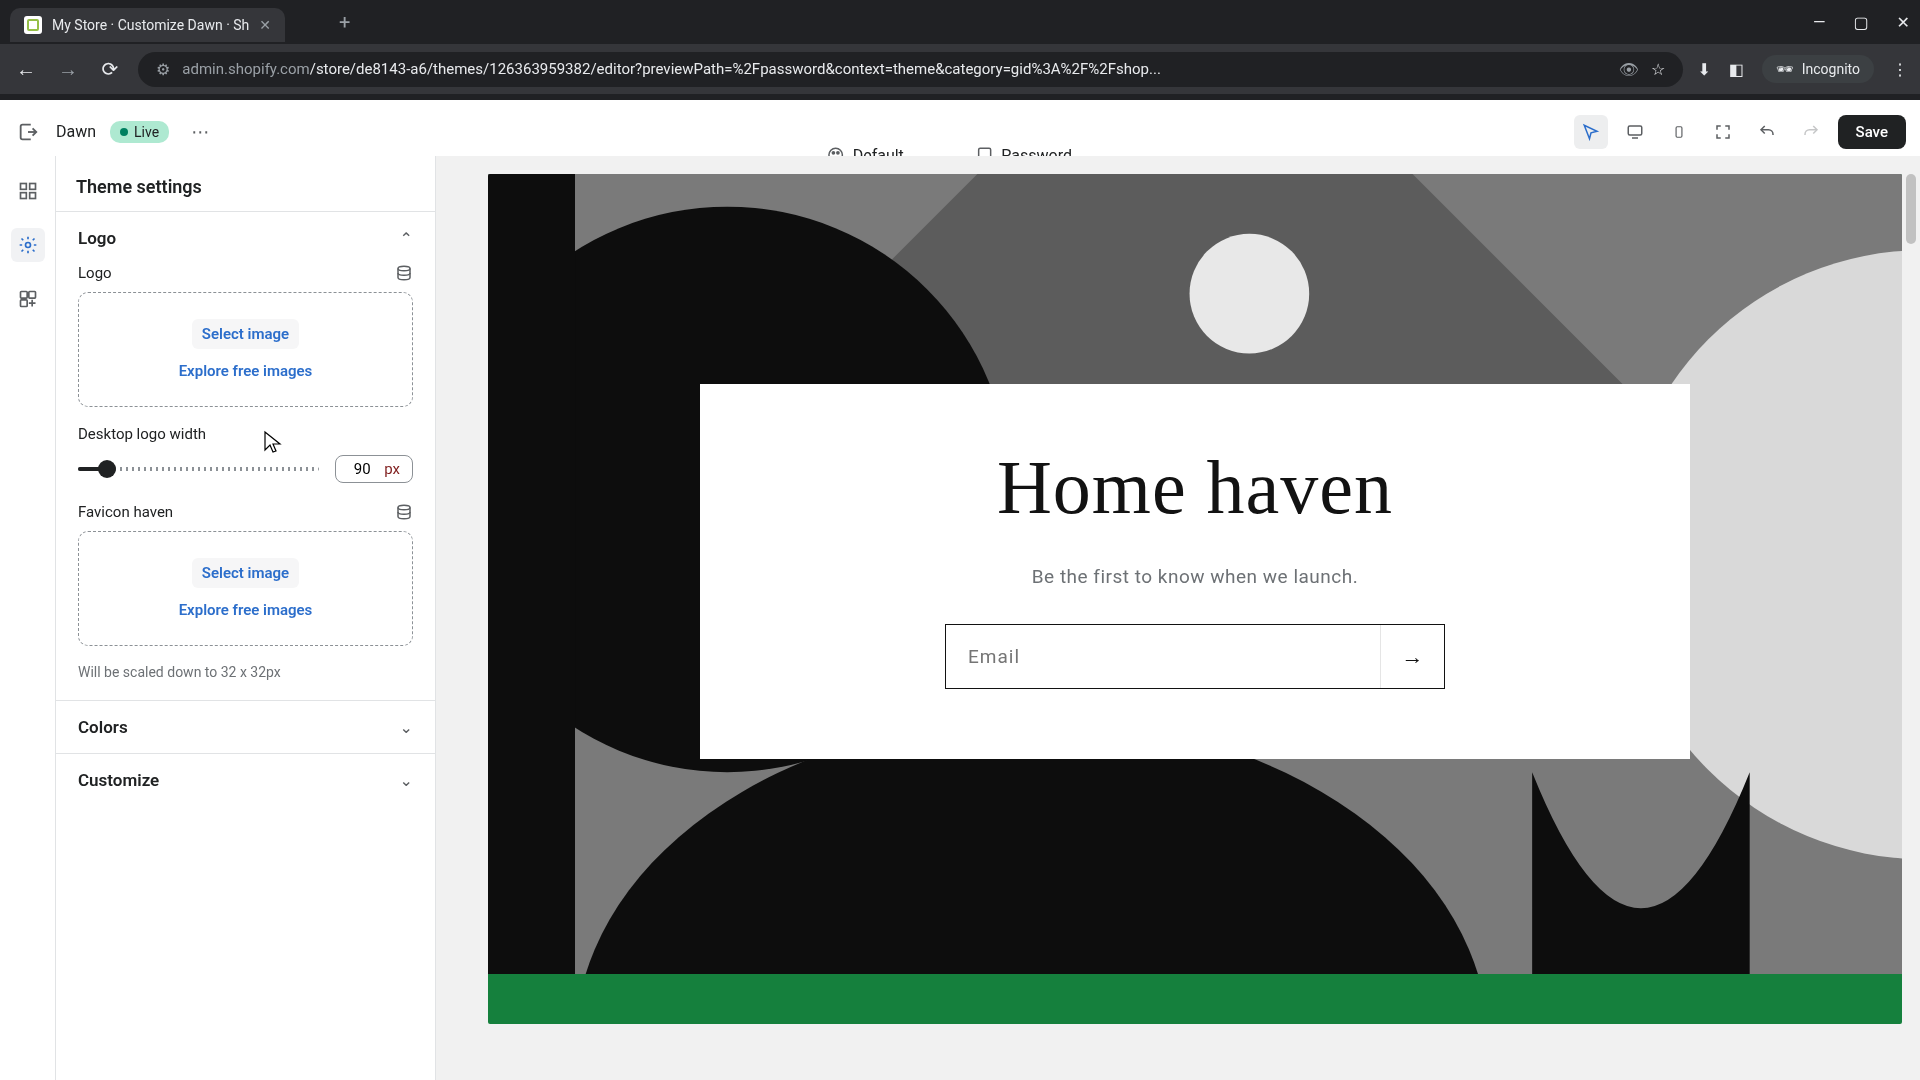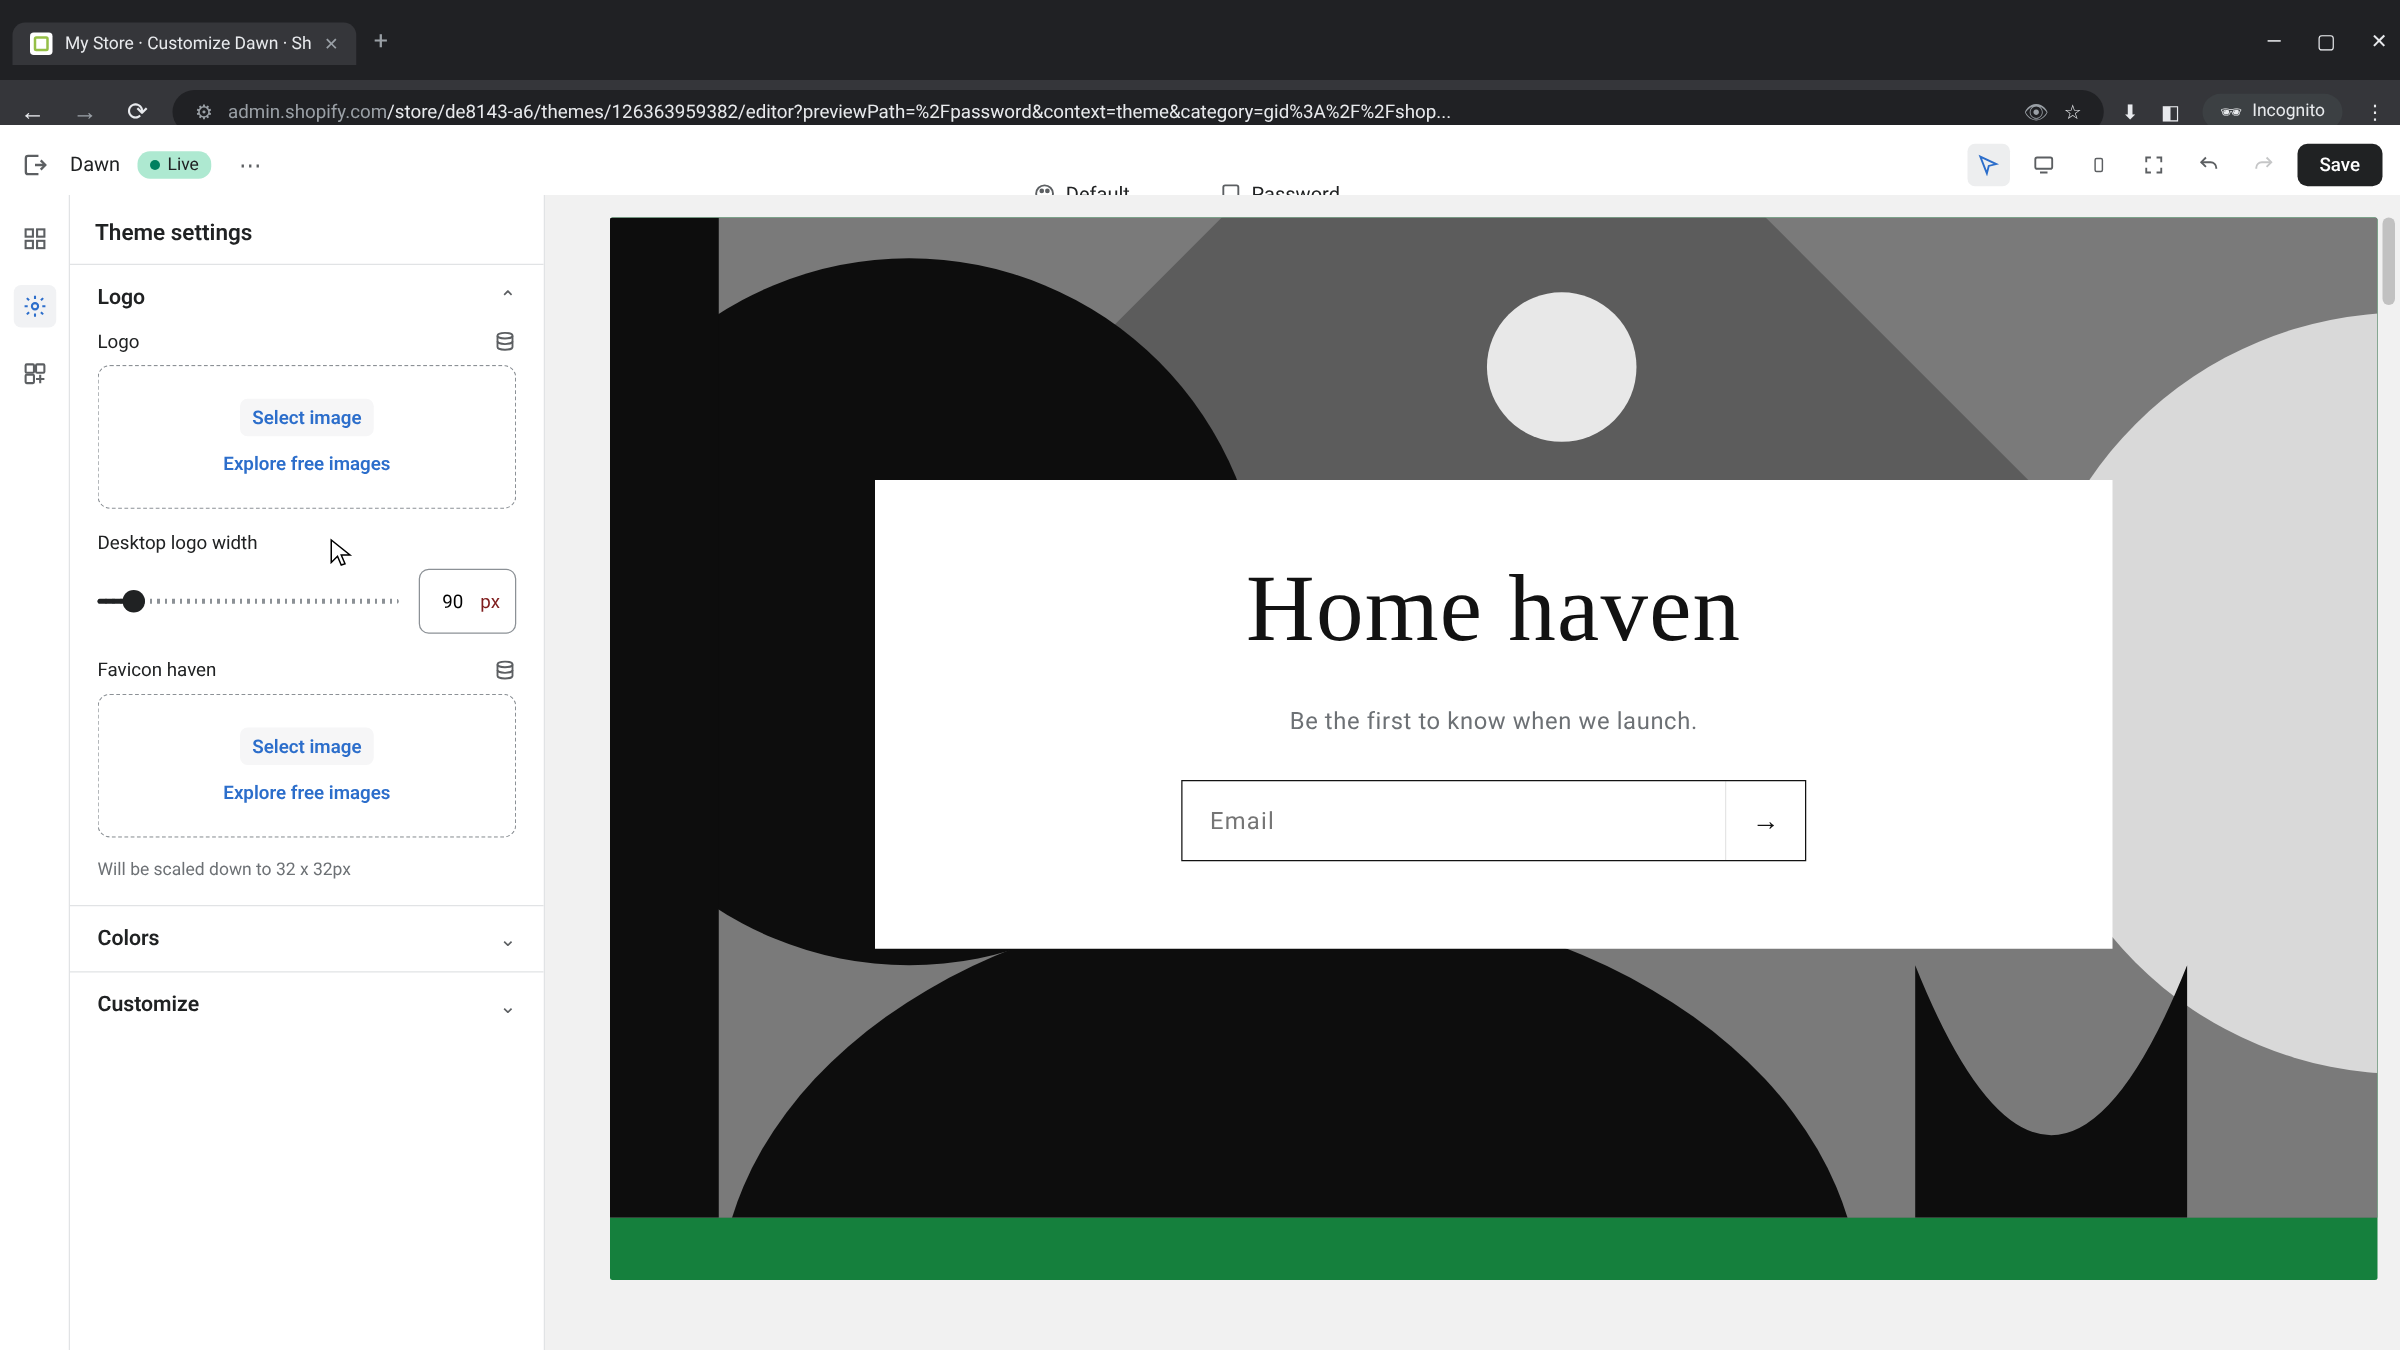--- a/index.html
+++ b/index.html
@@ -1,19 +1,19 @@
 <!DOCTYPE html>
 <html><head>
 <meta charset="utf-8">
 <style>
 * { margin: 0; padding: 0; box-sizing: border-box; font-family: -apple-system, BlinkMacSystemFont, "Segoe UI", Roboto, sans-serif; }
 body { background: #202124; width: 1920px; height: 1080px; overflow: hidden; }
 
 
-.browser-chrome { height: 64px; background: #202124; display: flex; align-items: center; padding: 0 10px; }
+.browser-chrome { height: 44px; background: #202124; display: flex; align-items: center; padding: 0 10px; gap: 40px; }
 .tab { background: #35363a; border-radius: 10px 10px 0 0; padding: 8px 14px; display: flex; align-items: center; gap: 10px; color: #e8eaed; font-size: 14px; margin-top: 6px; max-width: 300px; }
 .tab-favicon { width: 18px; height: 18px; background: #fff; border-radius: 3px; position: relative; }
 .tab-favicon::after { content:""; position:absolute; inset:3px; border:2px solid #95bf47; border-radius:2px; }
 .tab-title { white-space: nowrap; overflow: hidden; text-overflow: ellipsis; max-width: 200px; }
 .tab-close { color: #9aa0a6; font-size: 14px; }
 .new-tab { color: #9aa0a6; font-size: 20px; margin-left: 14px; }
 .window-controls { margin-left: auto; display: flex; gap: 28px; color: #e8eaed; font-size: 16px; }
 
 .addr-bar { height: 50px; background: #35363a; display: flex; align-items: center; padding: 0 12px; gap: 14px; }
 .nav-btn { color: #9aa0a6; font-size: 20px; width: 28px; text-align: center; }
@@ -61,21 +61,21 @@
 .field-label { font-size: 15px; color: #202223; }
 
 .image-drop { border: 1.5px dashed #8c9196; border-radius: 10px; padding: 26px 10px; text-align: center; margin-bottom: 18px; }
 .select-img { background: #f6f6f7; border-radius: 6px; padding: 6px 10px; font-size: 15px; font-weight: 600; color: #2c6ecb; display: inline-block; margin-bottom: 12px; }
 .explore-link { font-size: 15px; font-weight: 600; color: #2c6ecb; }
 
 .slider-row { display: flex; align-items: center; gap: 16px; margin-bottom: 20px; }
 .slider-track { flex: 1; height: 4px; background: repeating-linear-gradient(90deg, #8c9196 0 2px, transparent 2px 6px); border-radius: 2px; position: relative; }
 .slider-fill { position:absolute; left:0; top:0; bottom:0; width: 12%; background:#202223; border-radius:2px; }
 .slider-thumb { position: absolute; left: 12%; top: 50%; transform: translate(-50%,-50%); width: 18px; height: 18px; background: #202223; border-radius: 50%; }
-.width-input { border: 1px solid #8c9196; border-radius: 8px; padding: 16px 12px; display: flex; align-items: center; gap: 8px; font-size: 15px; }
+.width-input { border: 1px solid #8c9196; border-radius: 8px; padding: 4px 12px; display: flex; align-items: center; gap: 8px; font-size: 15px; }
 .width-val { width: 28px; text-align: center; }
 .width-unit { color: #7f1d1d; }
 
 .helper-text { font-size: 14px; color: #6d7175; margin-top: 10px; }
 
 .db-icon { width:18px; height:18px; }
 
 .preview { flex: 1; background: #f1f1f1; padding: 18px; overflow: auto; position: relative; }
 .canvas { background: #15803d; border-radius: 2px; min-height: 850px; position: relative; overflow: hidden; margin-left: 34px; }
 .hero { position: relative; height: 800px; background: #6b6b6b; overflow: hidden; }

